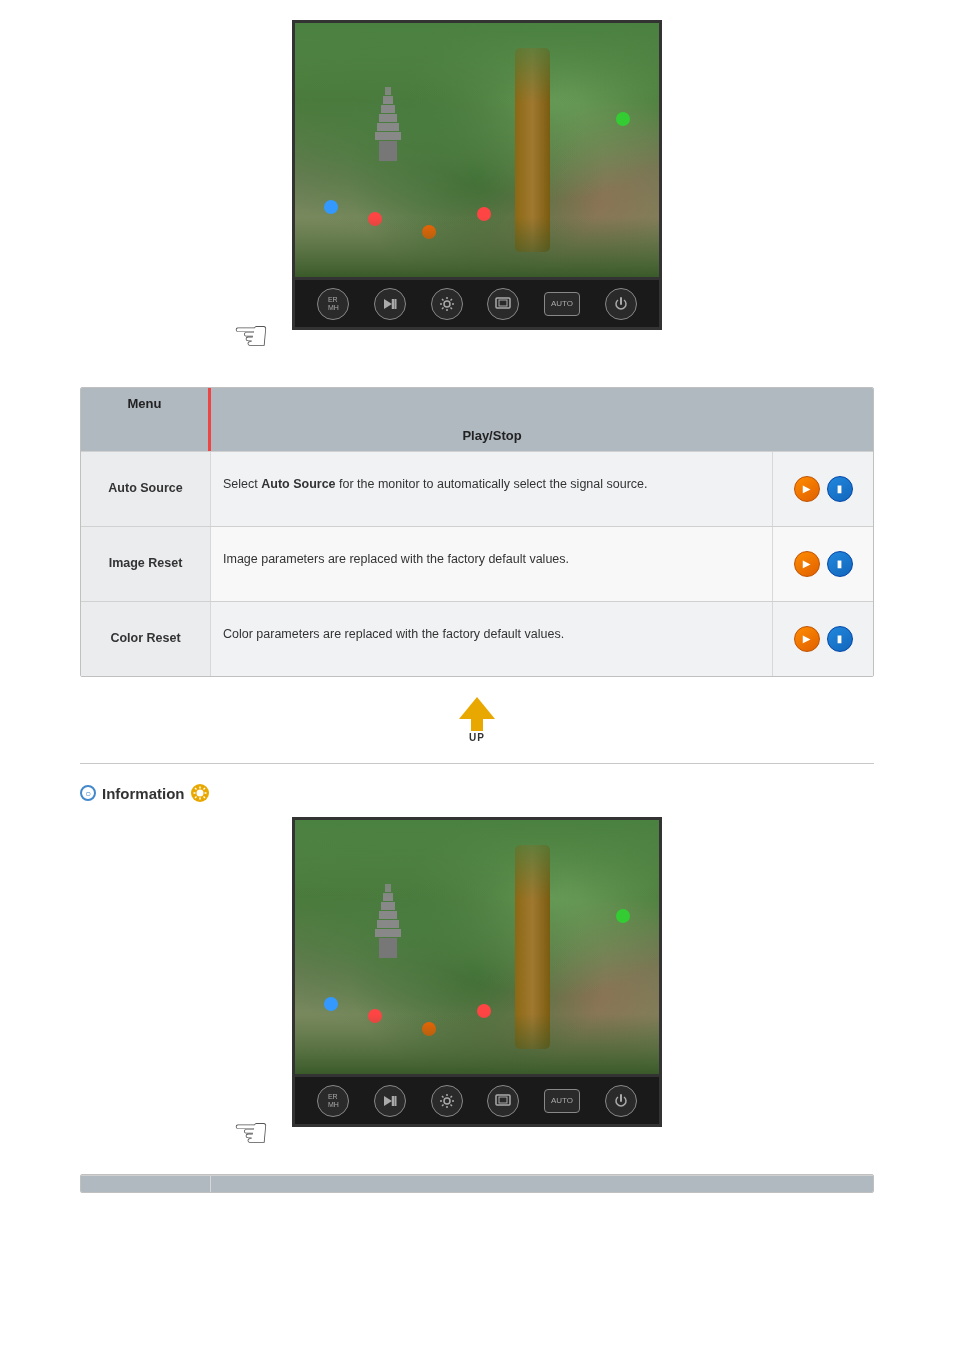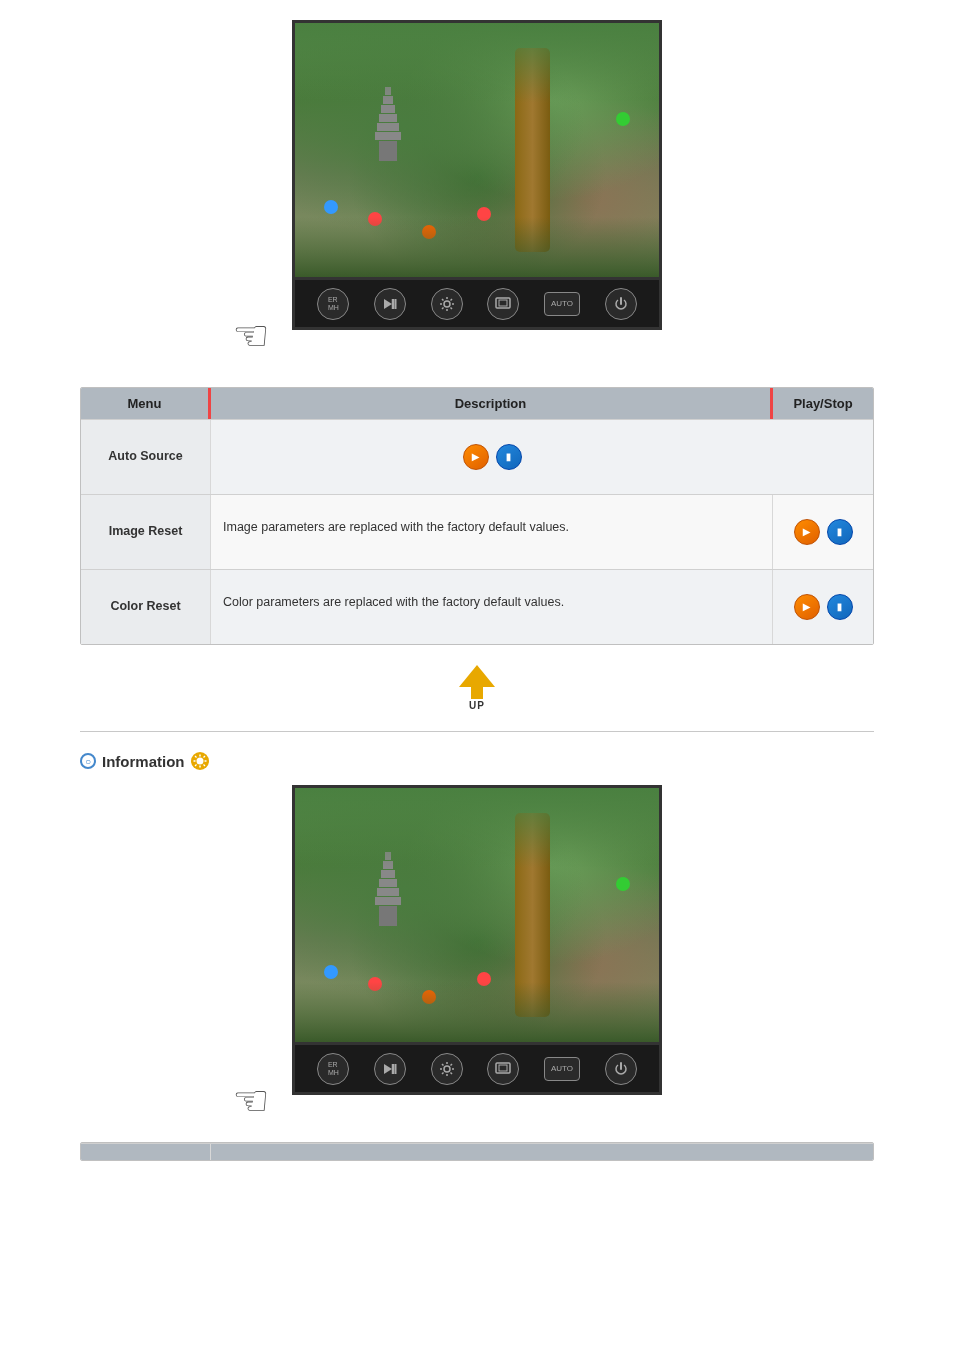--- a/index.html
+++ b/index.html
@@ -152,20 +152,21 @@
       padding: 8px 12px;
       font-weight: bold;
       font-size: 13px;
       color: #222;
       text-align: center;
       border-right: 3px solid #ef4444;
     }
 
     .table-header-cell:last-child {
       border-right: none;
+      margin-top: 32px;
     }
 
     .table-row {
       display: grid;
       grid-template-columns: 130px 1fr 100px;
       border-top: 1px solid #d0d0d0;
       background: #f8f8f8;
     }
 
     .table-row:nth-child(even) {
@@ -439,27 +440,29 @@
     </div>
 
     <div style="display:flex; width:370px; justify-content:flex-start; padding-left:20px; margin-top:-5px;">
       <span class="hand-cursor">☞</span>
     </div>
   </div>
 
   <div class="table-section">
     <div class="table-header">
       <div class="table-header-cell">Menu</div>
-      <div class="table-header-cell">Description</div>
       <div class="table-header-cell">Play/Stop</div>
     </div>
 
     <div class="table-row">
       <div class="table-cell">
         <span>Auto Source</span>
+      </div>
+      <div class="table-cell">
+        Select <span class="auto-source-bold">Auto Source</span> for the monitor to automatically select the signal source.
       </div>
       <div class="table-cell">
         <div class="play-stop-btn">
           <div class="btn-circle-orange">▶</div>
         </div>
         <div class="play-stop-btn" style="margin-left:3px;">
           <div class="btn-circle-blue">▮</div>
         </div>
       </div>
     </div>

